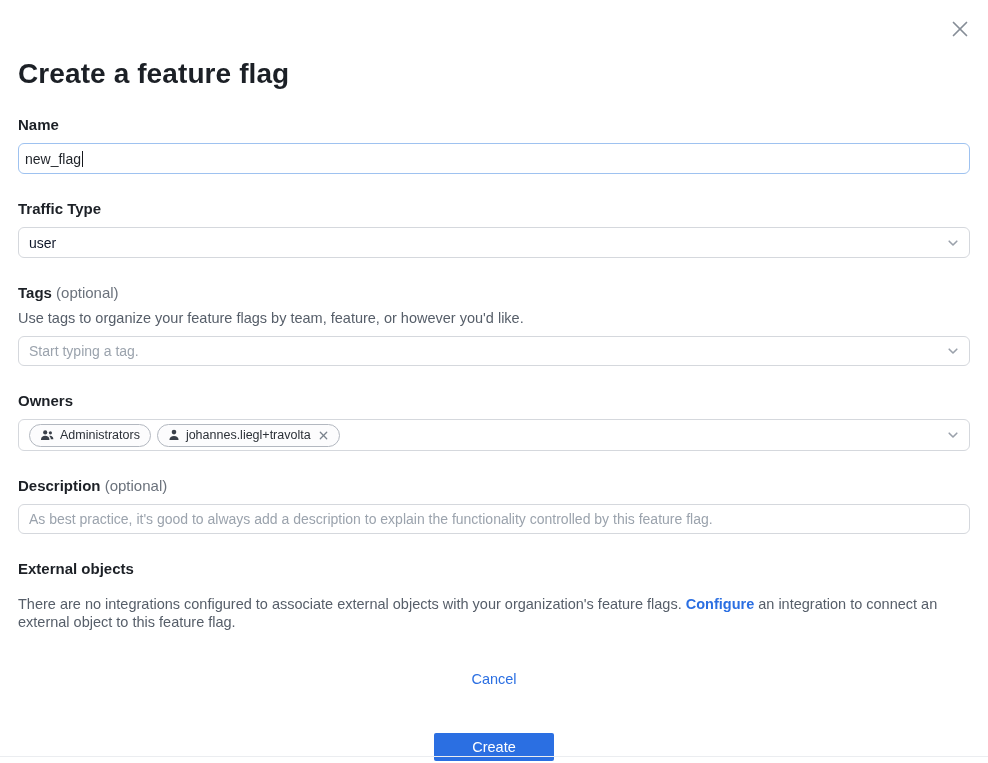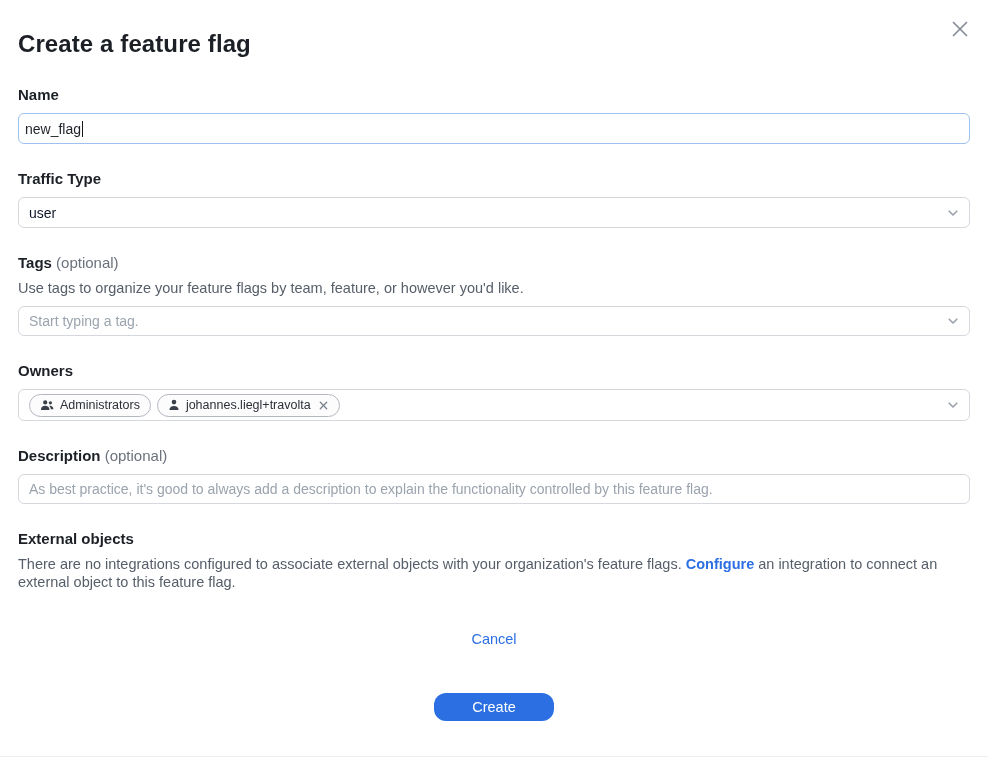--- a/index.html
+++ b/index.html
@@ -14,22 +14,22 @@
   .close-btn {
     position: absolute; top: 16px; right: 15px;
     width: 26px; height: 26px;
     background: none; border: none; cursor: pointer;
     display: flex; align-items: center; justify-content: center;
     color: #868d97;
   }
   .close-btn svg { display: block; }
 
   .modal-title {
-    padding-top: 28px;
-    font-size: 24px; font-weight: 700; line-height: 32px;
+    padding-top: 58px;
+    font-size: 28px; font-weight: 700; line-height: 32px;
     color: #1c2026; letter-spacing: 0.1px;
   }
 
   .field-group { margin-top: 26px; }
   .field-label {
     font-size: 15px; font-weight: 700; color: #1c2026; line-height: 18px; margin-top: 8px;
   }
   .optional { font-weight: 400; color: #6b727c; }
   .field-desc {
     margin-top: 7px; font-size: 14.5px; color: #565e69; line-height: 18px;
@@ -74,37 +74,37 @@
     background: #fcfcfd; font-size: 12.5px; color: #2b3037;
     white-space: nowrap; cursor: default;
   }
   .chip .chip-icon { display: flex; color: #3a4049; }
   .chip .chip-remove {
     display: flex; align-items: center; color: #7a828c;
     margin-left: 1px; cursor: pointer; background: none; border: none; padding: 0;
   }
 
   .ext-paragraph {
-    margin-top: 7px; font-size: 14.5px; color: #565e69; line-height: 18px;
+    margin-top: 17px; font-size: 14.5px; color: #565e69; line-height: 18px;
     max-width: 952px;
   }
   .ext-link { color: #2b6fe2; font-weight: 700; text-decoration: none; cursor: pointer; }
 
   .footer {
     margin-top: 40px;
     display: flex; justify-content: flex-end; align-items: center; gap: 46px; flex-direction: column;
   }
   .cancel-btn {
     background: none; border: none; cursor: pointer;
     font-family: "Liberation Sans", "DejaVu Sans", sans-serif;
     font-size: 14.5px; color: #2b6fe2;
   }
   .create-btn {
     width: 120px; height: 28px;
-    background: #2b6fe2; border: none; border-radius: 12px;
+    background: #2b6fe2; border: none; border-radius: 2px;
     font-family: "Liberation Sans", "DejaVu Sans", sans-serif;
     font-size: 14.5px; color: #ffffff; cursor: pointer;
     display: flex; align-items: center; justify-content: center;
   }
 
   .bottom-line {
     position: absolute; left: 0; right: 0; bottom: 6px;
     height: 1px; background: #ebedf0;
   }
 </style>

